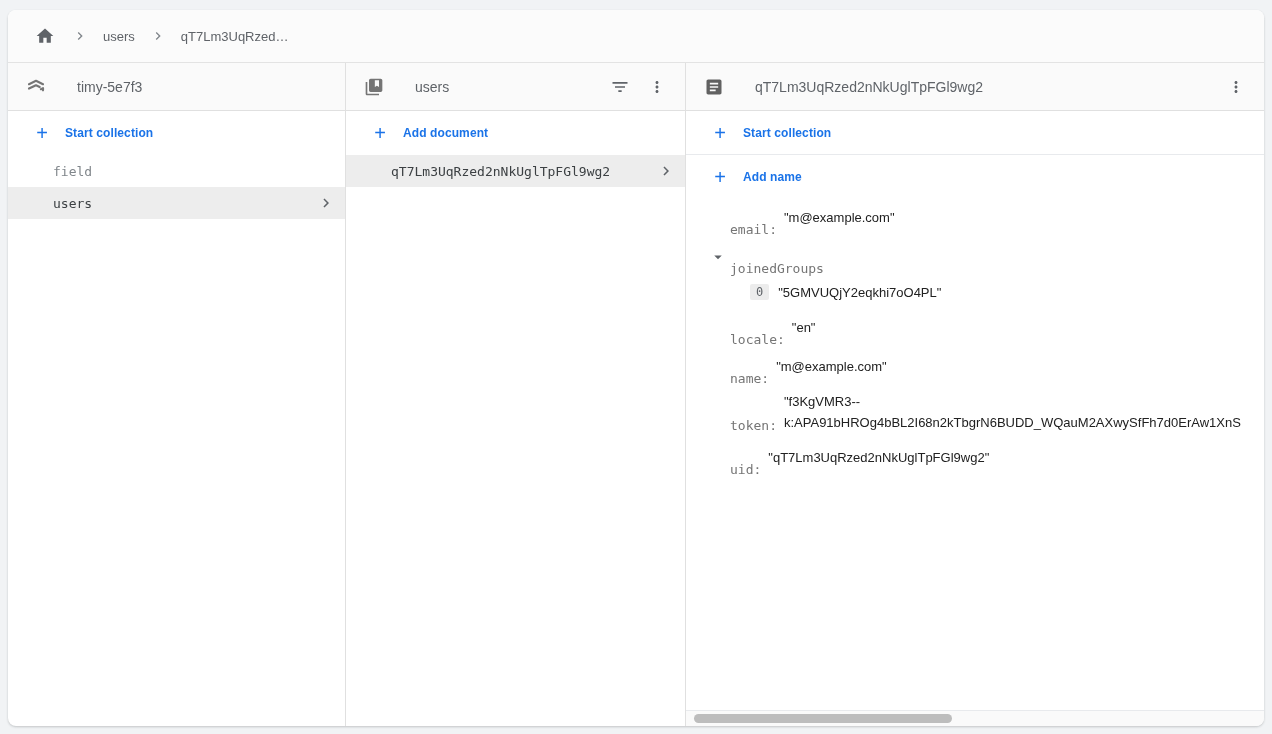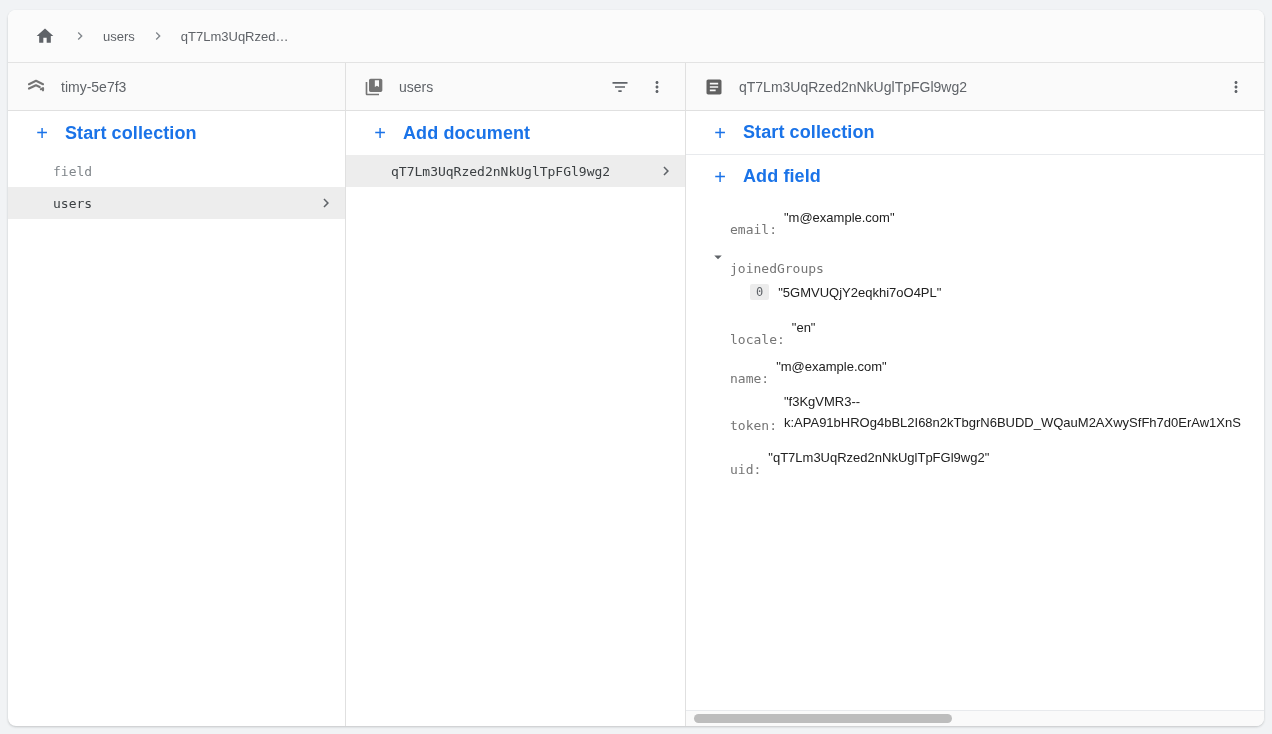--- a/index.html
+++ b/index.html
@@ -29,31 +29,31 @@
   .panel-left  { width:338px; border-right:1px solid #e0e0e0; }
   .panel-mid   { width:340px; border-right:1px solid #e0e0e0; }
   .panel-right { flex:1; position:relative; }
 
   .panel-header {
     height:48px; flex:0 0 48px; background:#fafafa;
     border-bottom:1px solid #e0e0e0;
     display:flex; align-items:center; padding:0 16px; gap:13px;
     color:#5f6368; font-size:14px; white-space:nowrap;
   }
-  .panel-header .title { overflow:hidden; text-overflow:ellipsis; }
+  .panel-header .title { overflow:hidden; text-overflow:ellipsis;margin-left:16px; }
   .panel-header .spacer { flex:1; }
   .icon-btn { display:flex; align-items:center; justify-content:center;
     width:24px; height:24px; cursor:pointer; flex:0 0 auto; }
 
   
   .action-row {
     height:44px; flex:0 0 44px; display:flex; align-items:center;
     padding-left:24px; gap:13px; cursor:pointer;
   }
-  .action-row .label { color:#1a73e8; font-size:18px; font-weight:bold; letter-spacing:.1px; }
+  .action-row .label { color:#1a73e8; font-size:12px; font-weight:bold; letter-spacing:.1px; }
   .action-row.bordered { border-bottom:1px solid #e8eaed; }
   .plus { color:#1a73e8; font-size:20px; line-height:20px; width:20px; text-align:center; }
 
   
   .list-row {
     height:32px; flex:0 0 32px; display:flex; align-items:center;
     padding:0 12px 0 45px; font-family:"DejaVu Sans Mono", monospace;
     font-size:13px; color:#80868b; cursor:pointer; position:relative;
   }
   .list-row.selected { background:#ededed; color:#3c4043; }
@@ -193,21 +193,21 @@
             </svg>
         </span>
       </div>
 
       <div class="action-row bordered">
         <span class="plus">+</span>
         <span class="label">Start collection</span>
       </div>
       <div class="action-row" style="height:43px;flex-basis:43px;">
         <span class="plus">+</span>
-        <span class="label">Add field</span>
+        <span class="label">Add name</span>
       </div>
 
       <div class="fields">
 
         <div class="field-row">
           <span class="arrow-cell"></span>
           <span class="field-key">email:</span>
           <span class="field-value">"m@example.com"</span>
         </div>
 

